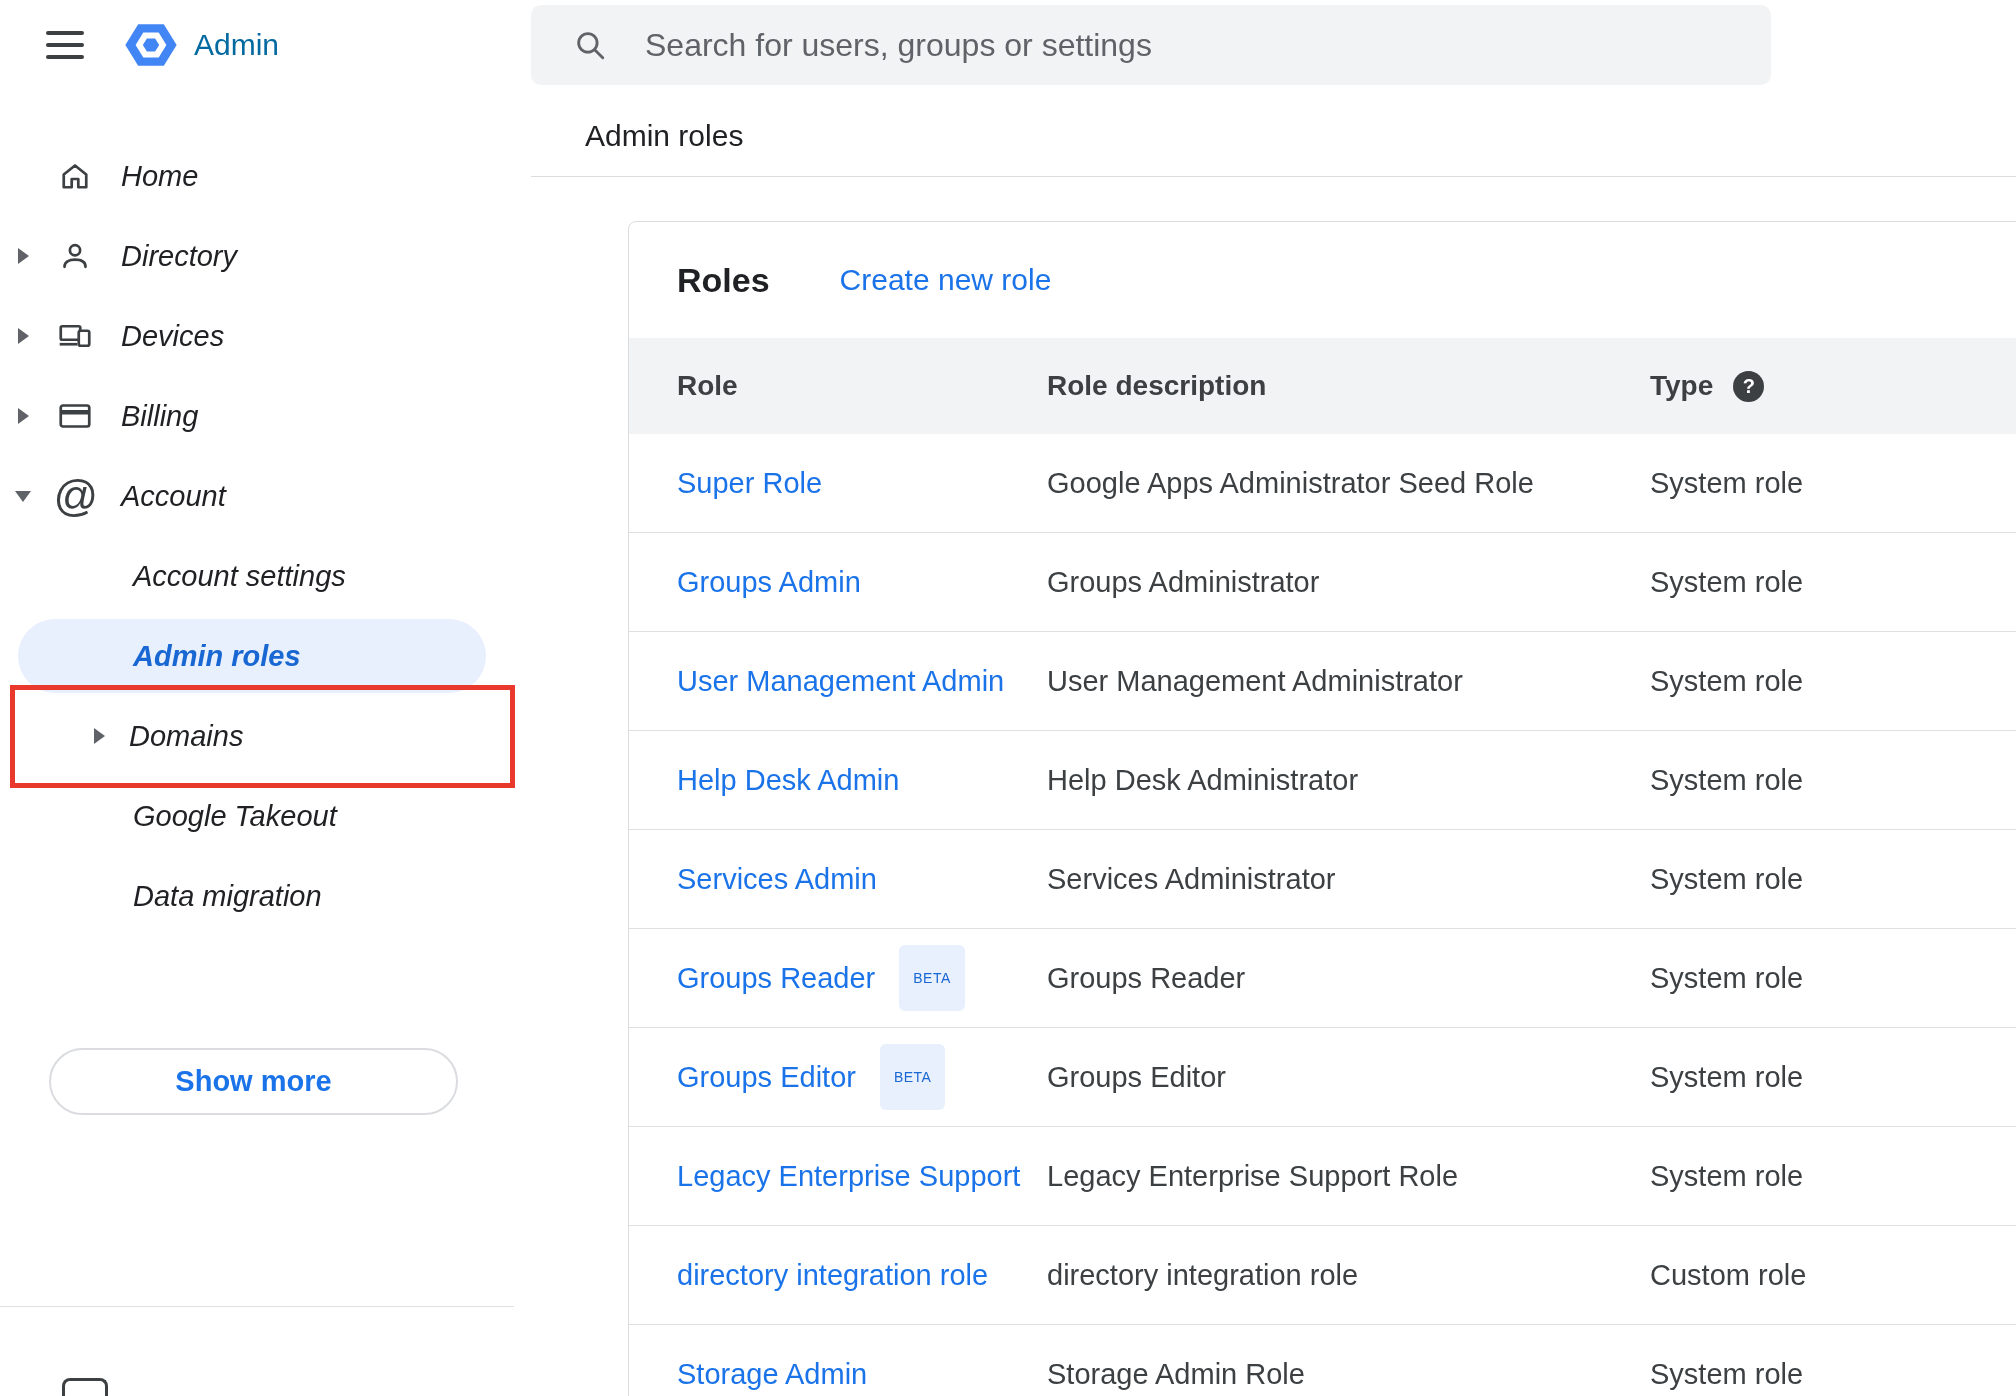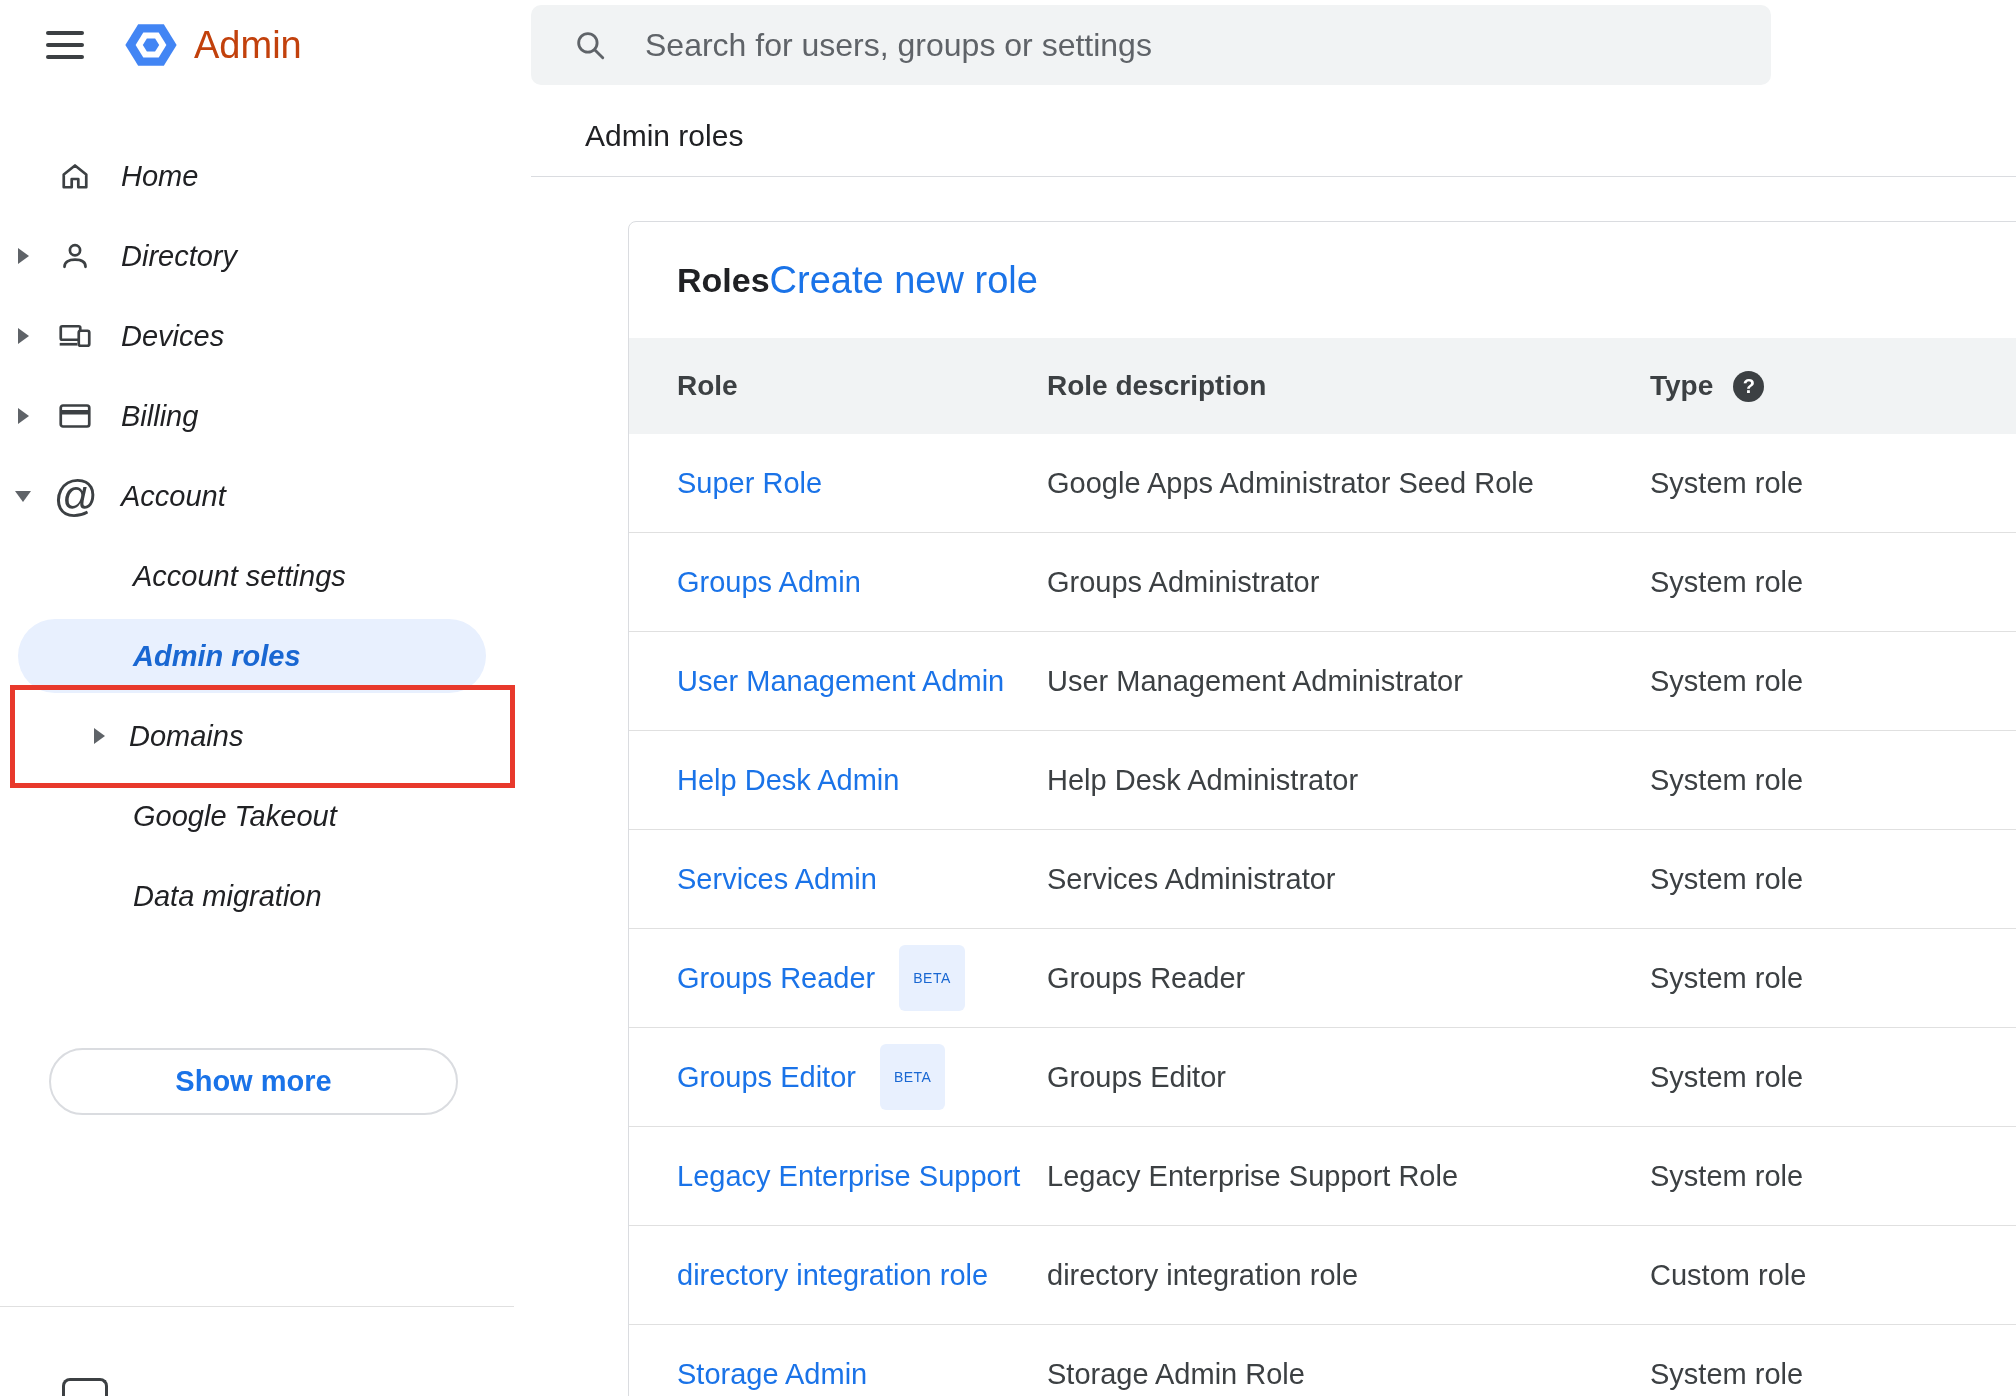--- a/index.html
+++ b/index.html
@@ -10,21 +10,21 @@
   }
 
   
   .sidebar { position:absolute; left:0; top:0; width:531px; height:1396px; background:#fff; }
   .sidebar-header { position:absolute; left:0; top:0; width:100%; height:90px; display:flex; align-items:center; }
   .hamburger { margin-left:46px; background:none; border:none; padding:0; cursor:pointer;
     display:flex; flex-direction:column; gap:8px; }
   .hamburger .bar { width:38px; height:4px; background:#3c4043; border-radius:2px; }
   .logo { display:flex; align-items:center; margin-left:40px; }
   .logo-hex svg { display:block; }
-  .logo-text { margin-left:16px; font-size:38px; color:#c2410c; }
+  .logo-text { margin-left:16px; font-size:30px; color:#0369a1; }
 
   .nav { position:absolute; left:0; top:136px; width:100%; }
   .nav-item { position:relative; height:80px; display:flex; align-items:center; cursor:pointer;font-style:italic; }
   .nav-item > * { position:relative; z-index:1; }
   .caret-slot { width:46px; display:flex; justify-content:center; align-items:center; }
   .icon-slot { width:58px; display:flex; justify-content:center; align-items:center; }
   .nav-item .label { margin-left:17px; font-size:29px; color:var(--text-primary,#202124); white-space:nowrap; }
   .nav-item.lvl1 { padding-left:121px; }
   .nav-item.lvl1 .label { margin-left:12px; }
   .nav-item.lvl1.inner-caret { padding-left:94px; }
@@ -67,21 +67,21 @@
 
   .breadcrumb { position:absolute; left:585px; top:119px; font-size:30px; color:var(--text-primary,#202124); }
   .main-divider { position:absolute; left:531px; top:176px; width:1485px; height:1px; background:#dadce0; }
 
   .card {
     position:absolute; left:628px; top:221px; width:1400px; height:1210px;
     background:#fff; border:1px solid #dadce0; border-radius:8px 8px 0 0; box-sizing:border-box;
   }
   .card-header { height:116px; display:flex; align-items:center; }
   .card-title { margin:0 0 0 48px; font-size:34px; font-weight:700; color:var(--text-primary,#202124); }
-  .create-link { font-size:38px; color:var(--link,#1a73e8); text-decoration:none; cursor:pointer; }
+  .create-link { margin-left:70px; font-size:30px; color:var(--link,#1a73e8); text-decoration:none; cursor:pointer; }
 
   .grid-cols { display:grid; grid-template-columns:370px 603px 1fr; padding-left:48px; align-items:center; }
   .thead { height:96px; background:var(--table-header-bg,#f1f3f4); font-size:28px; font-weight:700; color:var(--text-secondary,#3c4043); }
   .th-type { display:flex; align-items:center; }
   .help-icon {
     margin-left:20px; width:31px; height:31px; border-radius:50%; background:#3c4043;
     color:#fff; font-size:20px; font-weight:700; display:flex; align-items:center; justify-content:center;
     cursor:pointer;
   }
   .trow { height:98px; border-bottom:1px solid var(--divider,#e0e0e0); font-size:29px; }

